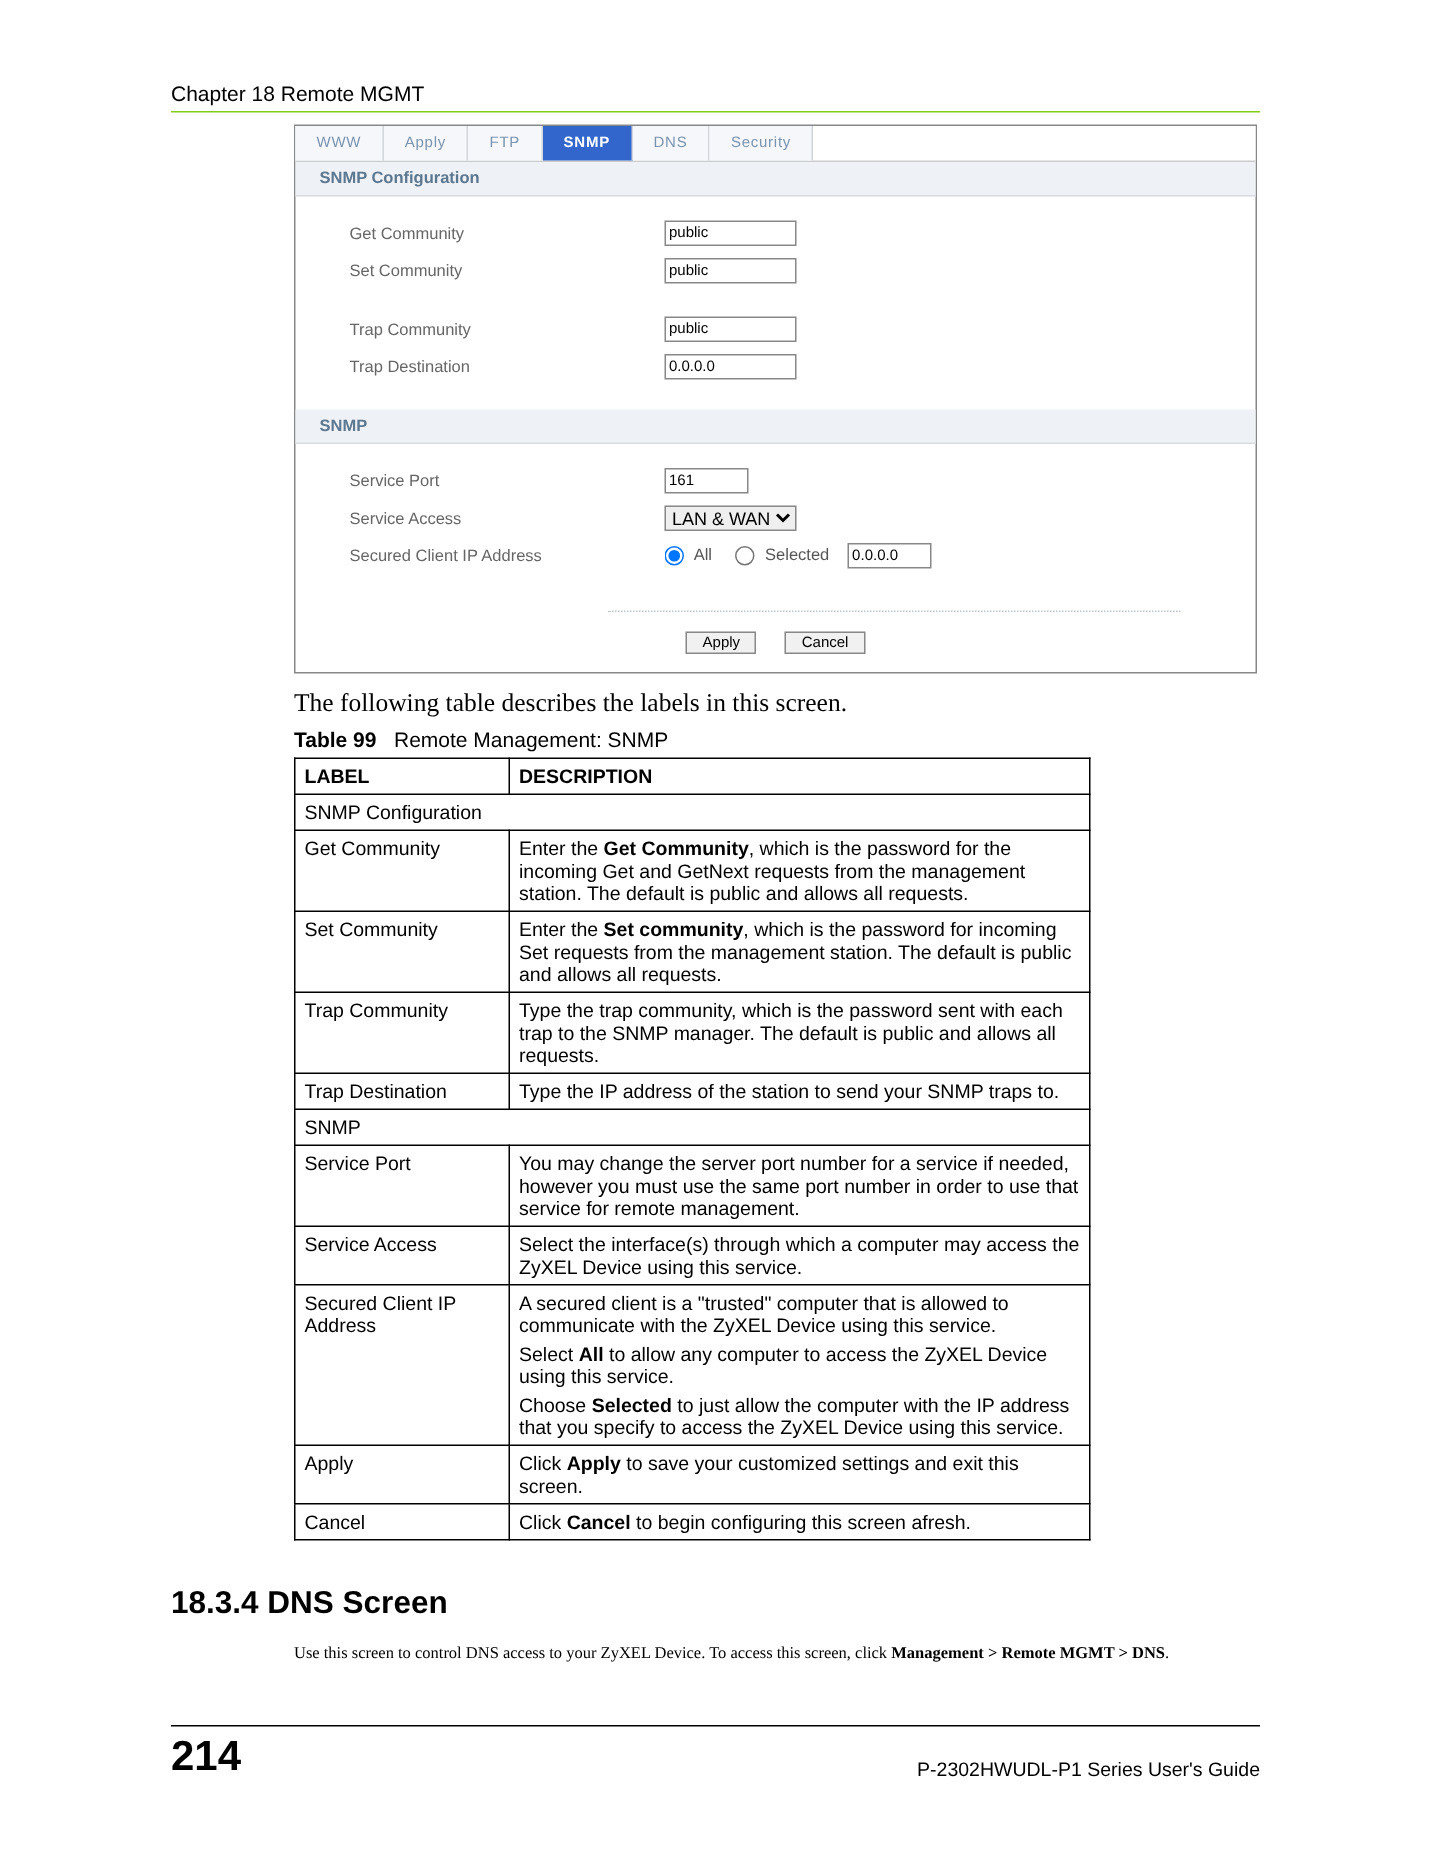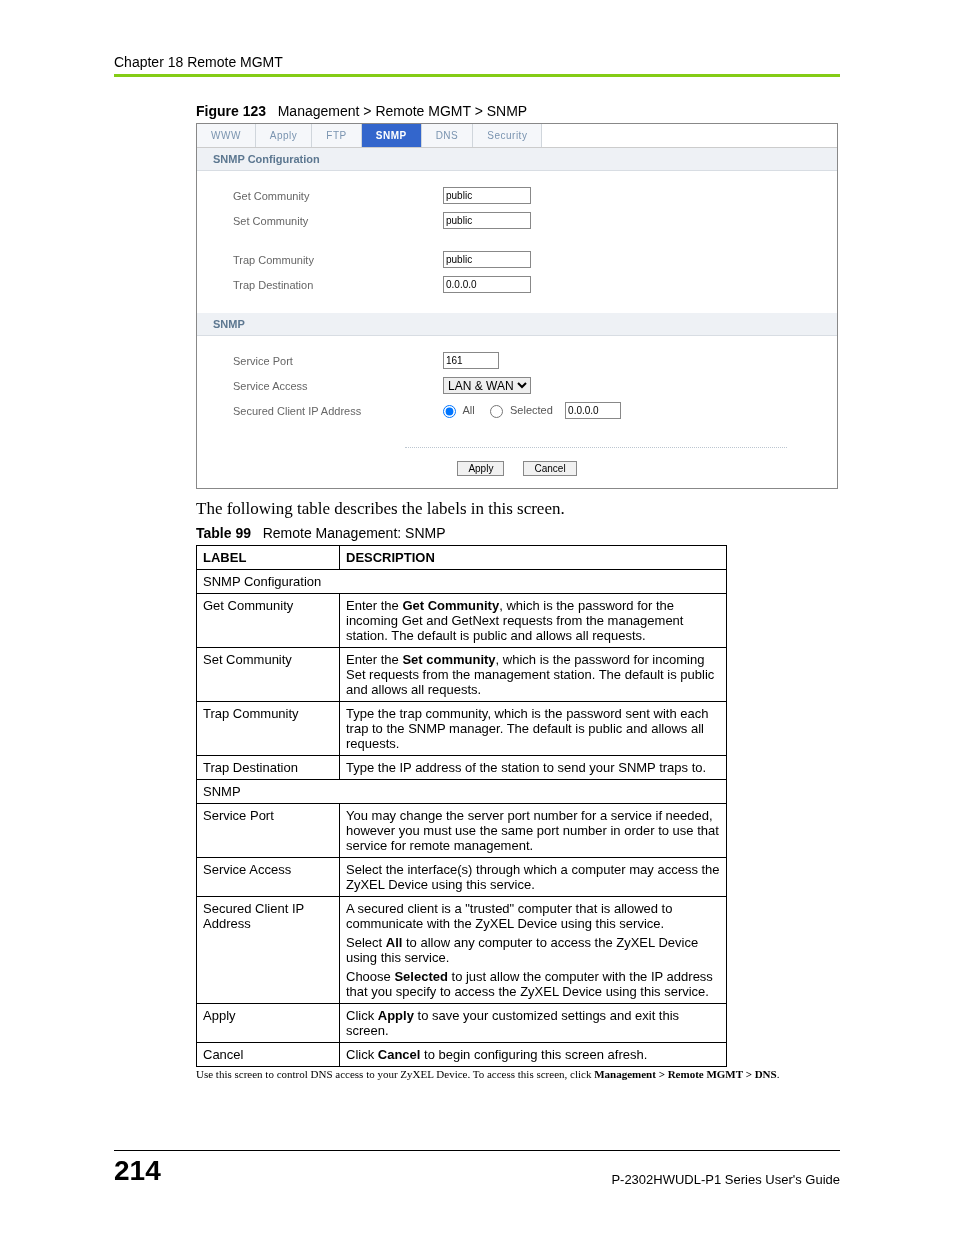--- a/index.html
+++ b/index.html
@@ -12,23 +12,23 @@
   .page {
     width: 954px;
     box-sizing: border-box;
     padding: 54px 114px 40px 114px;
     position: relative;
     min-height: 1235px;
   }
   .header {
     font-family: Arial, Helvetica, sans-serif;
     font-size: 14px;
-    border-bottom: 3px solid #84cc16;
+    border-bottom: 1px solid #84cc16;
     padding-bottom: 4px;
-    margin-bottom: 26px;
+    margin-bottom: 8px;
   }
   .figure-caption, .table-caption, .intro-text, .section-para {
     margin-left: 82px;
   }
   .figure-caption, .table-caption {
     font-family: Arial, Helvetica, sans-serif;
     font-size: 14px;
     margin-bottom: 4px;
   }
   .figure-caption b, .table-caption b { font-weight: bold; }
@@ -146,24 +146,20 @@
 </style>
 </head>
 <body>
 
 <div class="page">
 
   <div class="header">
     <span>Chapter 18 Remote MGMT</span>
   </div>
 
-  <div class="figure-caption">
-    <b>Figure 123</b>&nbsp;&nbsp;
-    <span>Management &gt; Remote MGMT &gt; SNMP</span>
-  </div>
 
   <div class="shot-wrap">
     <div class="tabs">
       <div class="tab">WWW</div>
       <div class="tab">Apply</div>
       <div class="tab">FTP</div>
       <div class="tab active">SNMP</div>
       <div class="tab">DNS</div>
       <div class="tab">Security</div>
     </div>
@@ -284,20 +280,21 @@
     </tr>
     <tr>
       <td>Cancel</td>
       <td>
         <span>Click </span><b>Cancel</b><span> to begin configuring this screen afresh.</span>
       </td>
     </tr>
   </tbody>
     </table>
 
+  <div class="section-head">18.3.4  DNS Screen</div>
   <div class="section-para">
     <span>Use this screen to control DNS access to your ZyXEL Device. To access this screen, click </span><b>Management &gt; Remote MGMT &gt; DNS</b><span>.</span>
   </div>
 
   <div class="footer">
     <div class="page-no">214</div>
     <div class="guide-name">P-2302HWUDL-P1 Series User's Guide</div>
   </div>
 
 </div>

